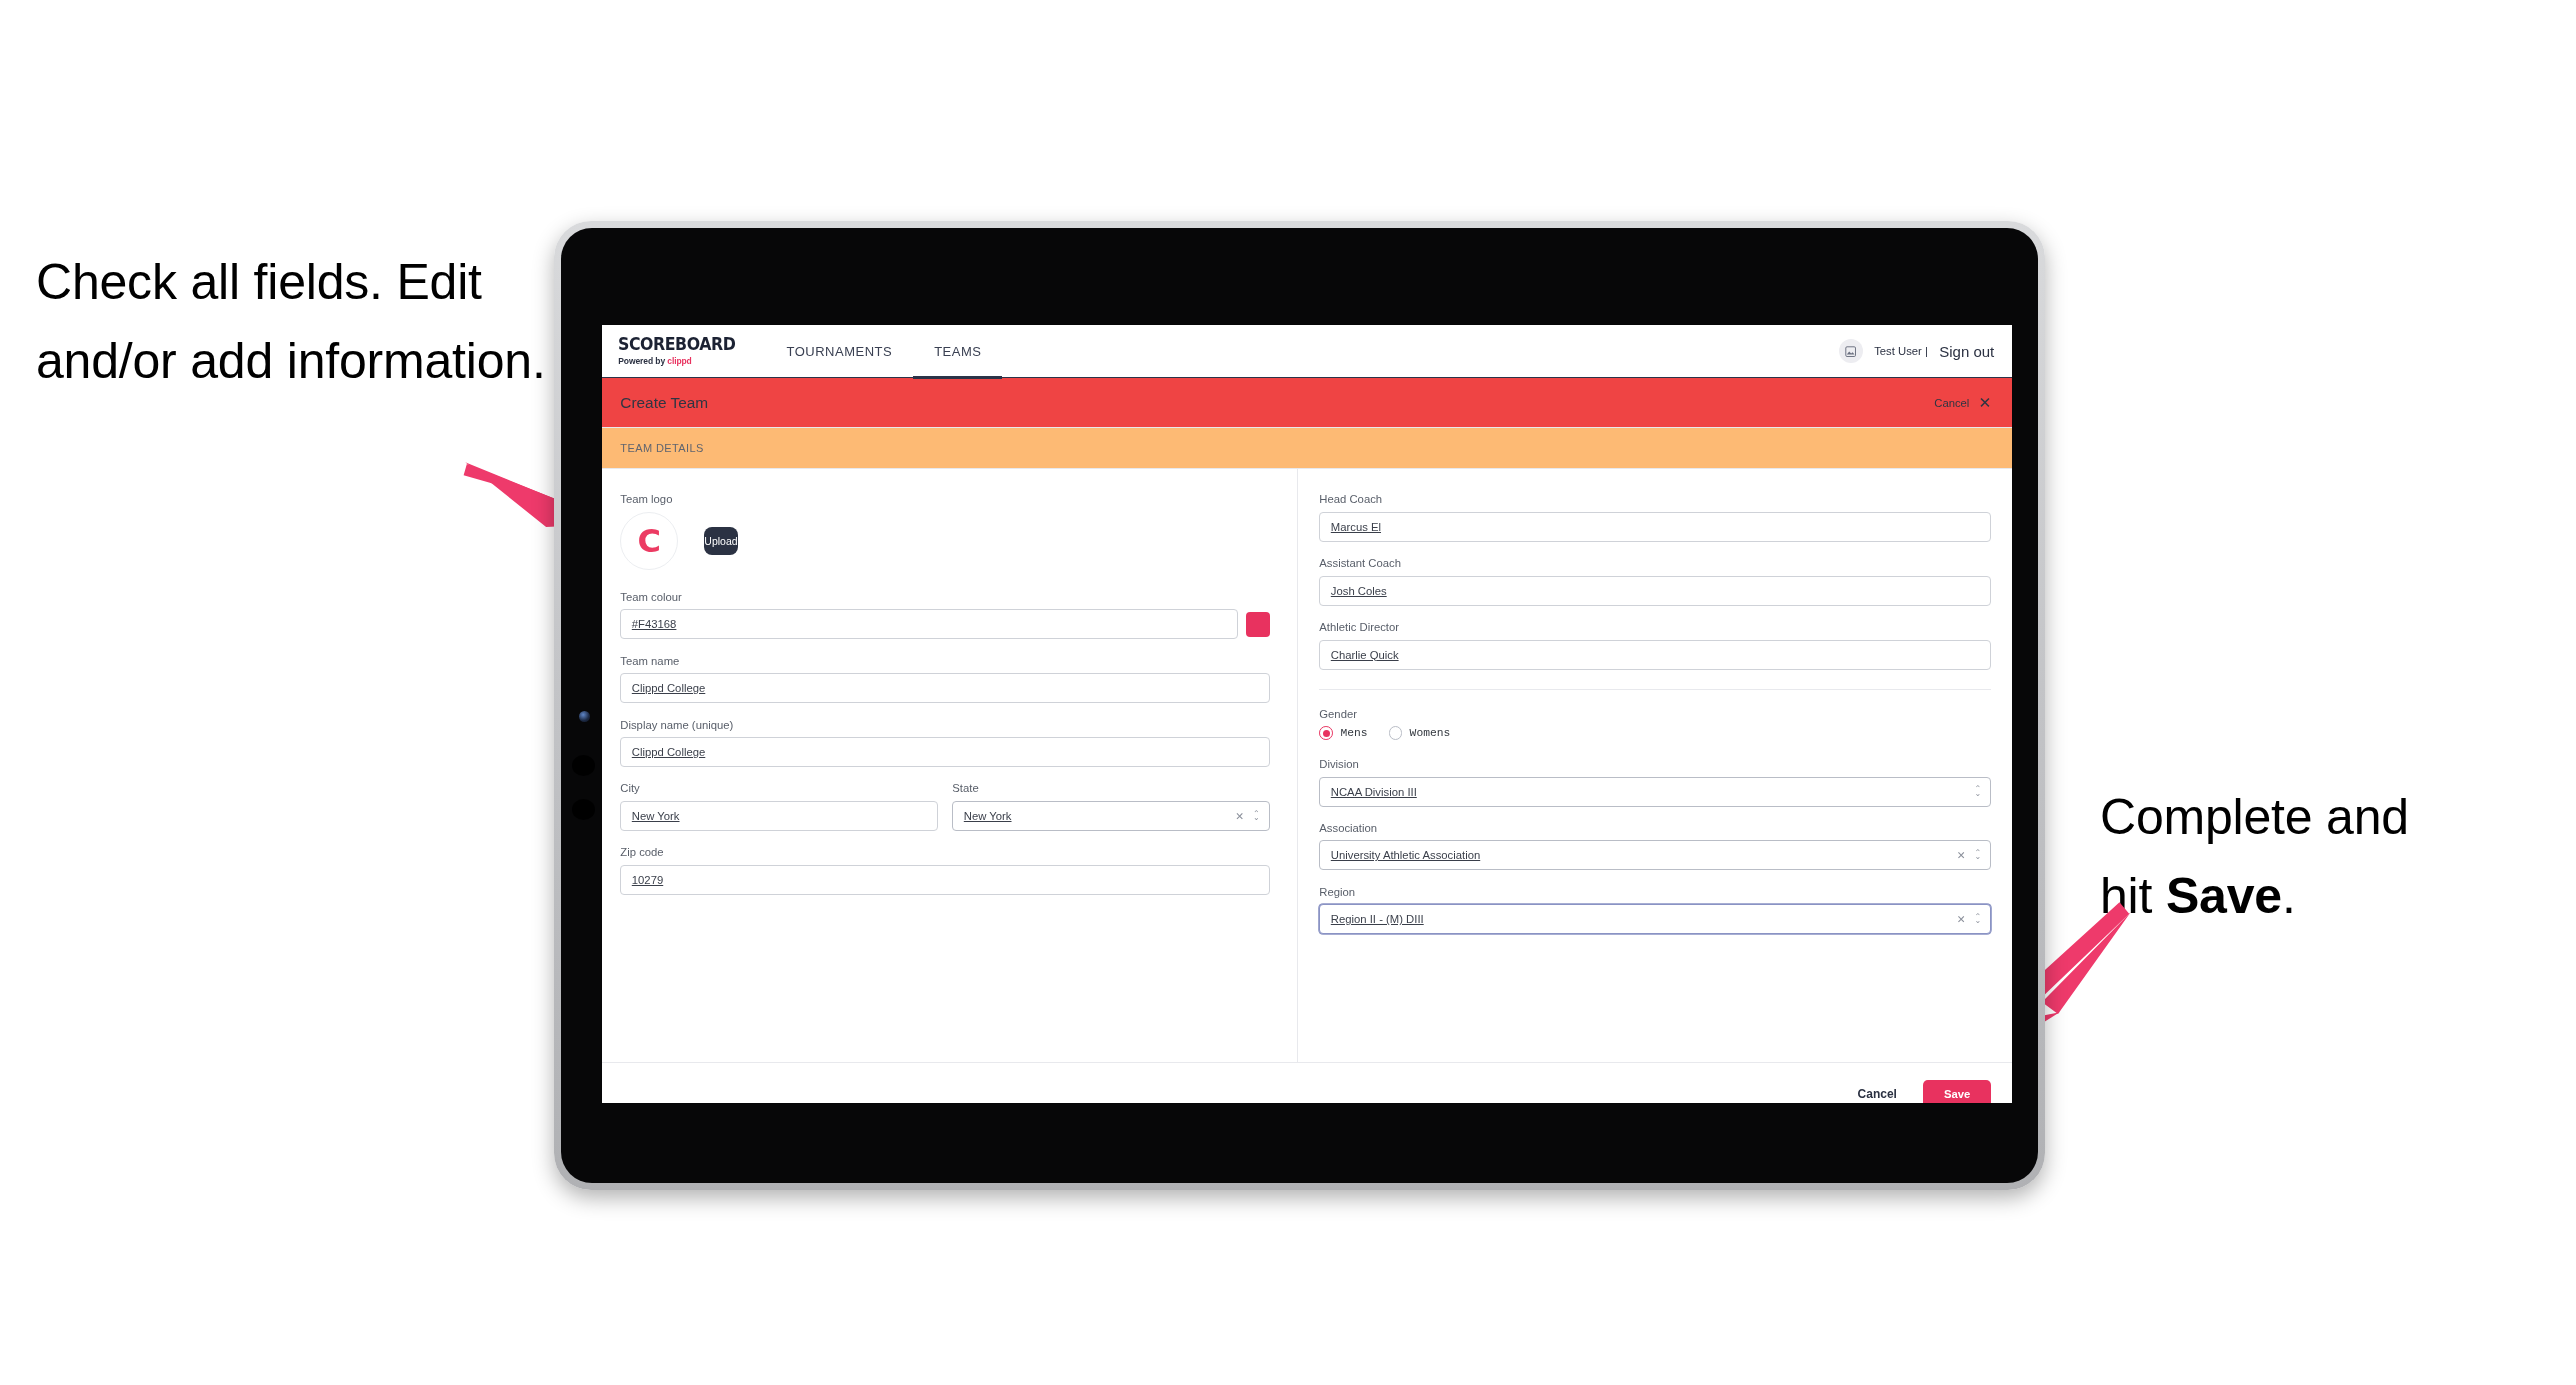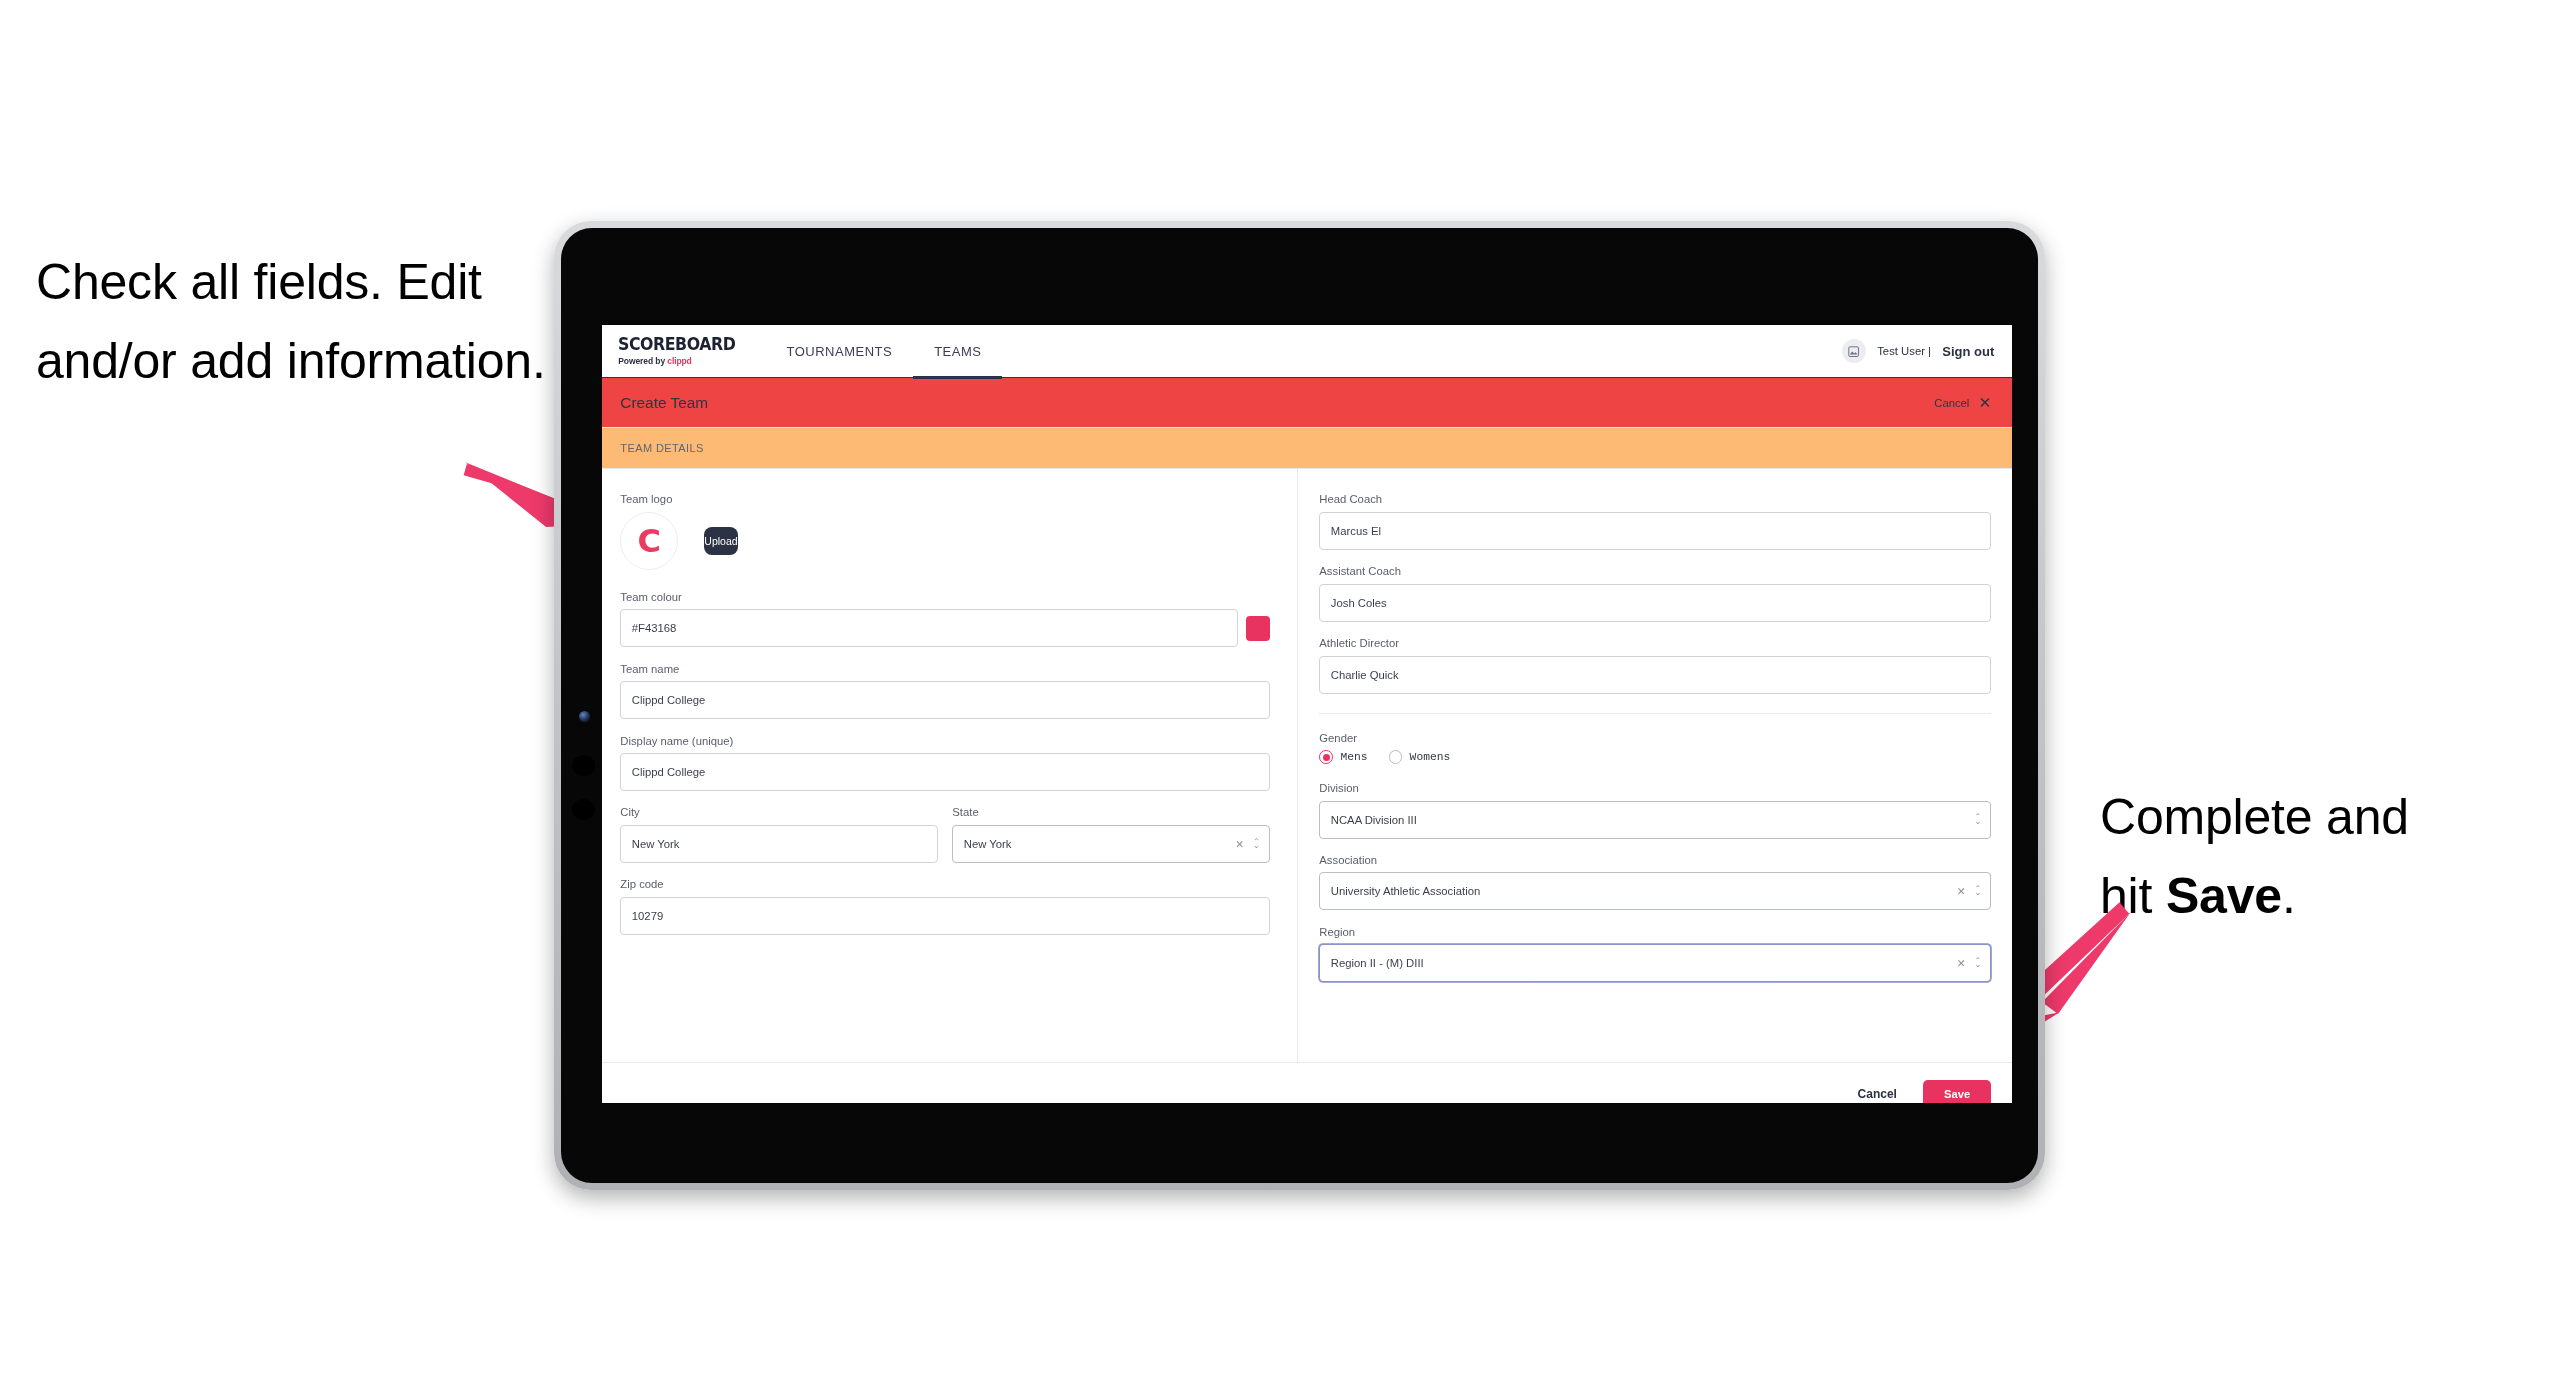--- a/index.html
+++ b/index.html
@@ -120,21 +120,21 @@
   #user-area {
     display: flex; align-items: center; gap: 11.3px; padding-right: 18px;
   }
   #avatar {
     width: 24px; height: 24px; border-radius: 50%;
     background: #ededf1;
     display: flex; align-items: center; justify-content: center;
     color: #6b7080; font-size: 10.5px;
   }
   #user-name { font-size: 11.3px; color: #2b3142; }
-  #sign-out  { font-size: 13px; color: #2b3142; font-weight: 700; }
+  #sign-out  { font-size: 15px; color: #2b3142; font-weight: 400; }
 
   
   #headerrow {
     height: 50px;
     display: flex; align-items: center; justify-content: space-between;
     padding: 0 21px 0 18px;
     border-bottom: 0.8px solid #e8e9ed;
     background: #ef4444;
   }
   #create-title { font-size: 15.4px; color: #2f3542; }
@@ -160,28 +160,29 @@
     height: 593px;
     background: #fff;
   }
   #col-left  { width: 695px; padding: 24px 27.6px 0 18px; }
   #col-right { flex: 1; padding: 24px 21px 0 21px; border-left: 0.8px solid #e8e9ed; }
 
   .flabel {
     font-size: 11.3px; color: #585e69; margin-bottom: 6.5px; font-weight: 400;
   }
   .finput {
-    width: 100%; height: 38px;
+    width: 100%; height: 30px;
     border: 0.8px solid #cfd2d8;
     border-radius: 4px;
     background: #fff;
     display: flex; align-items: center;
     padding: 0 10.5px;
     font-size: 11.3px; color: #3a3f4a;
     cursor: text;
+    text-decoration: underline;
   }
   .fgroup { margin-bottom: 15.4px; }
 
   
   #logo-row { display: flex; align-items: center; gap: 26px; margin: 4.9px 0 21px 0; }
   #logo-circle {
     width: 58px; height: 58px; border-radius: 50%;
     border: 0.8px solid #eceef1;
     display: flex; align-items: center; justify-content: center;
     background: #fff;

